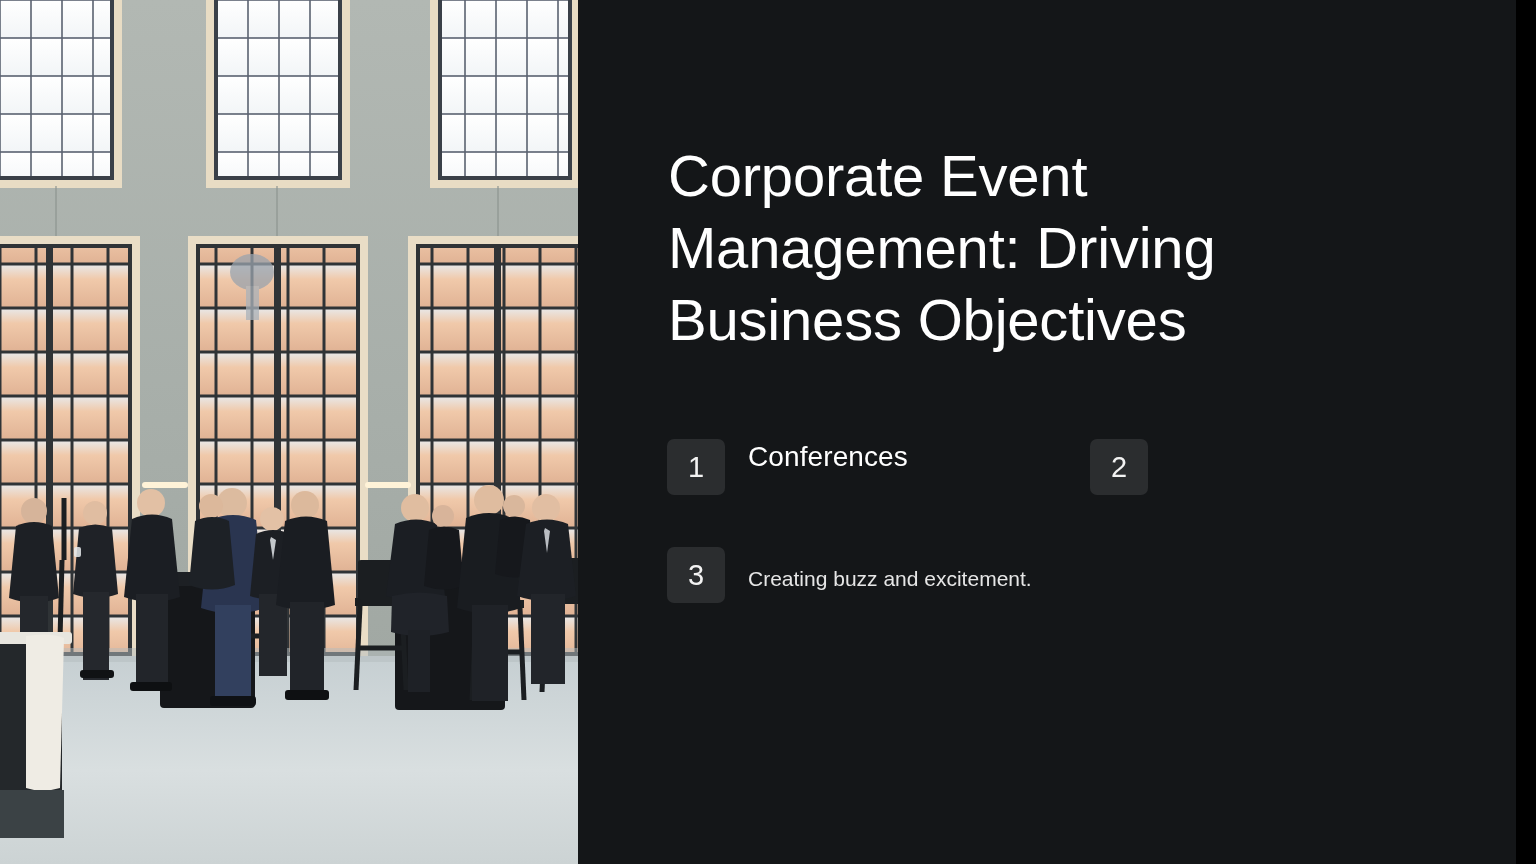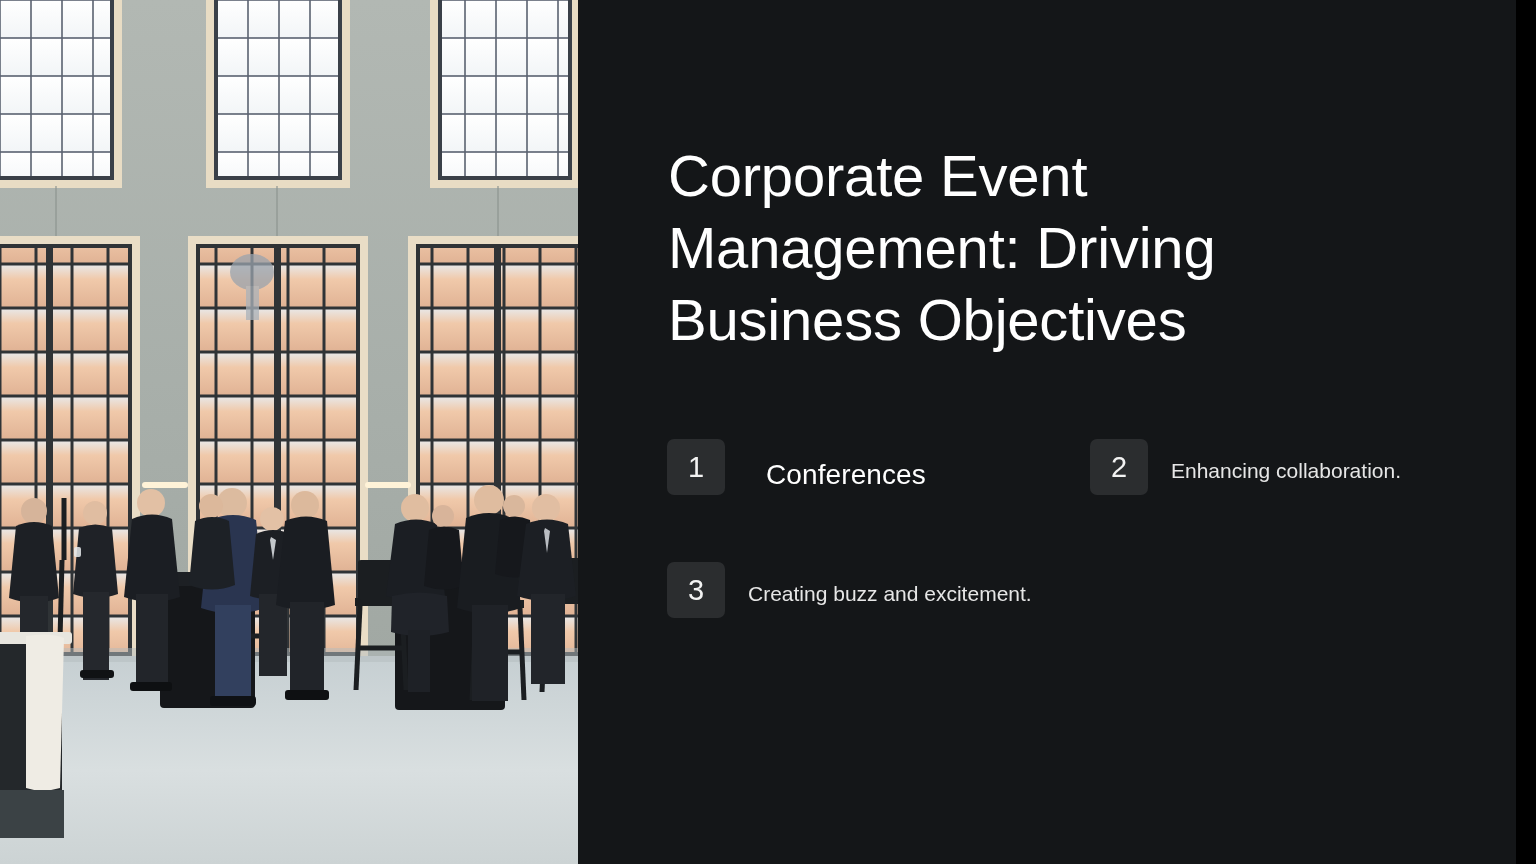--- a/index.html
+++ b/index.html
@@ -82,21 +82,21 @@
     font-weight: 300;
     line-height: 56px;
     text-align: center;
     font-family: "Liberation Sans", sans-serif;
   }
   .item-text {
     padding-left: 23px;
     padding-top: 1px;
   }
   .item-heading {
-    margin: 18px;
+    margin: 0;
     font-size: 28px;
     line-height: 34px;
     font-weight: 400;
     color: #ffffff;
     letter-spacing: 0.1px;
     white-space: nowrap;
   }
   .item-desc {
     margin: 12px 0 0 0;
     font-size: 21px;
@@ -343,21 +343,20 @@
       <div class="item">
         <div class="badge">1</div>
         <div class="item-text">
           <p class="item-heading">Conferences</p>
         </div>
       </div>
 
       <div class="item item-col-2">
         <div class="badge">2</div>
         <div class="item-text">
-          <p class="item-desc">Enhancing collaboration.</p>
         </div>
       </div>
 
       <div class="item item-wide">
         <div class="badge">3</div>
         <div class="item-text">
           <p class="item-desc">Creating buzz and excitement.</p>
         </div>
       </div>
 

